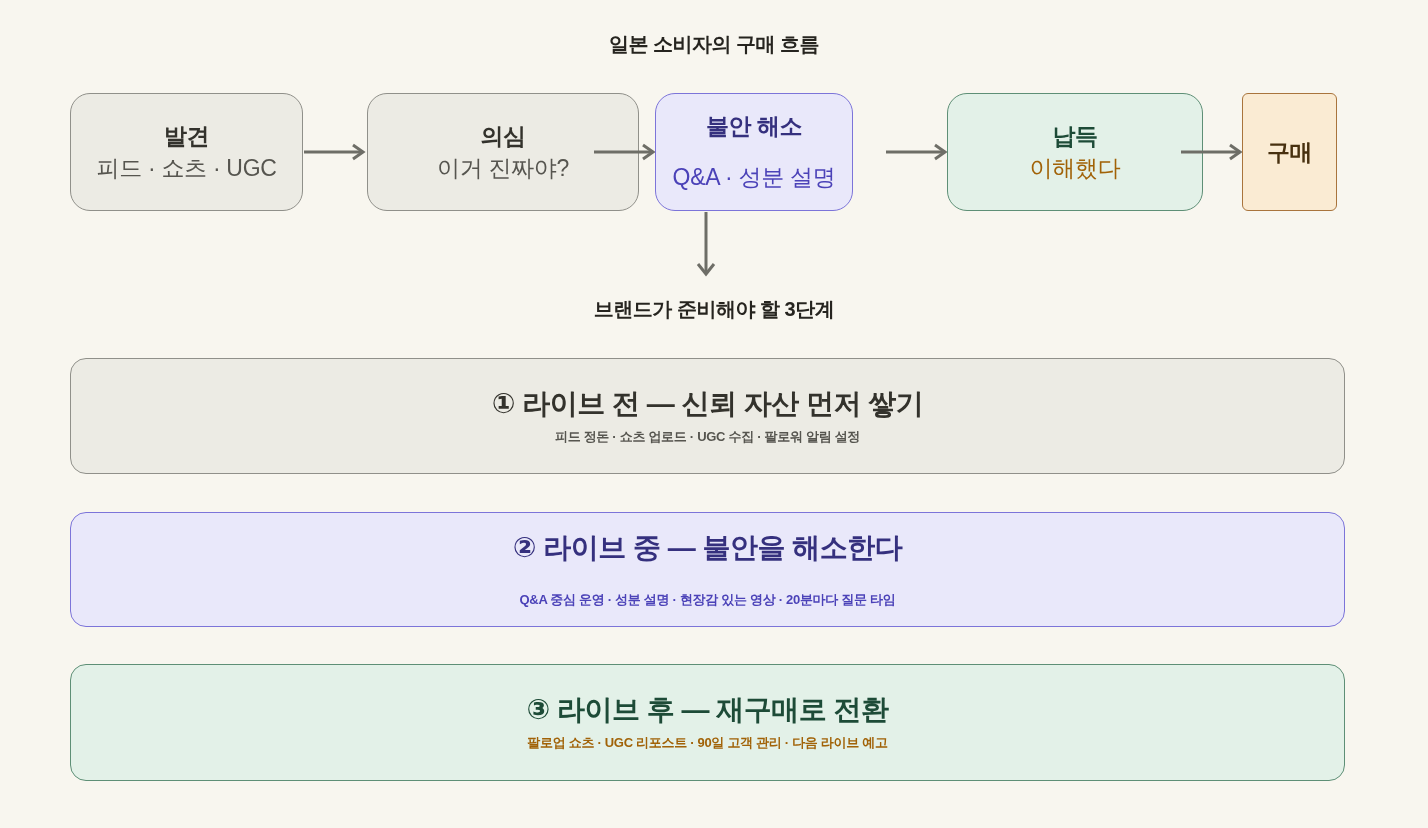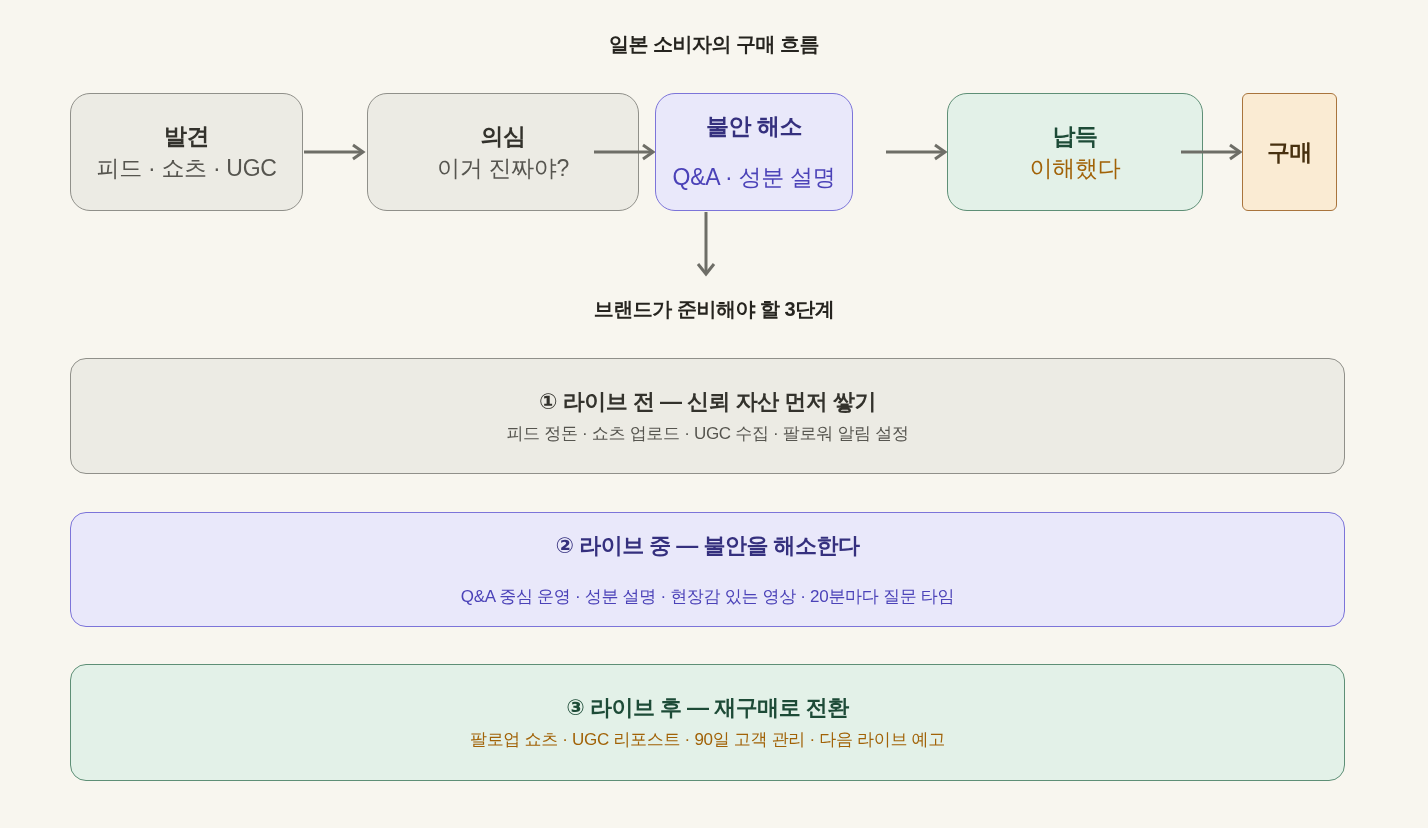--- a/index.html
+++ b/index.html
@@ -63,28 +63,28 @@
     box-sizing: border-box;
     border: 1.5px solid;
     border-radius: 16px;
     display: flex;
     flex-direction: column;
     align-items: center;
     justify-content: center;
     gap: 12px;
   }
   .sbox-title {
-    font-size: 22px;
+    font-size: 28px;
     font-weight: 700;
     letter-spacing: -0.5px;
     line-height: 1;
   }
   .sbox-sub {
-    font-size: 17px;
-    font-weight: 400;
+    font-size: 13px;
+    font-weight: 700;
     letter-spacing: -0.3px;
     line-height: 1;
   }
 
   
   .gray   { background: #ECEBE4; border-color: #90908A; }
   .purple { background: #E9E8FA; border-color: #7C74D9; }
   .green  { background: #E3F1E8; border-color: #5E8F76; }
   .orange { background: #FAEBD3; border-color: #A9743C; }
 

